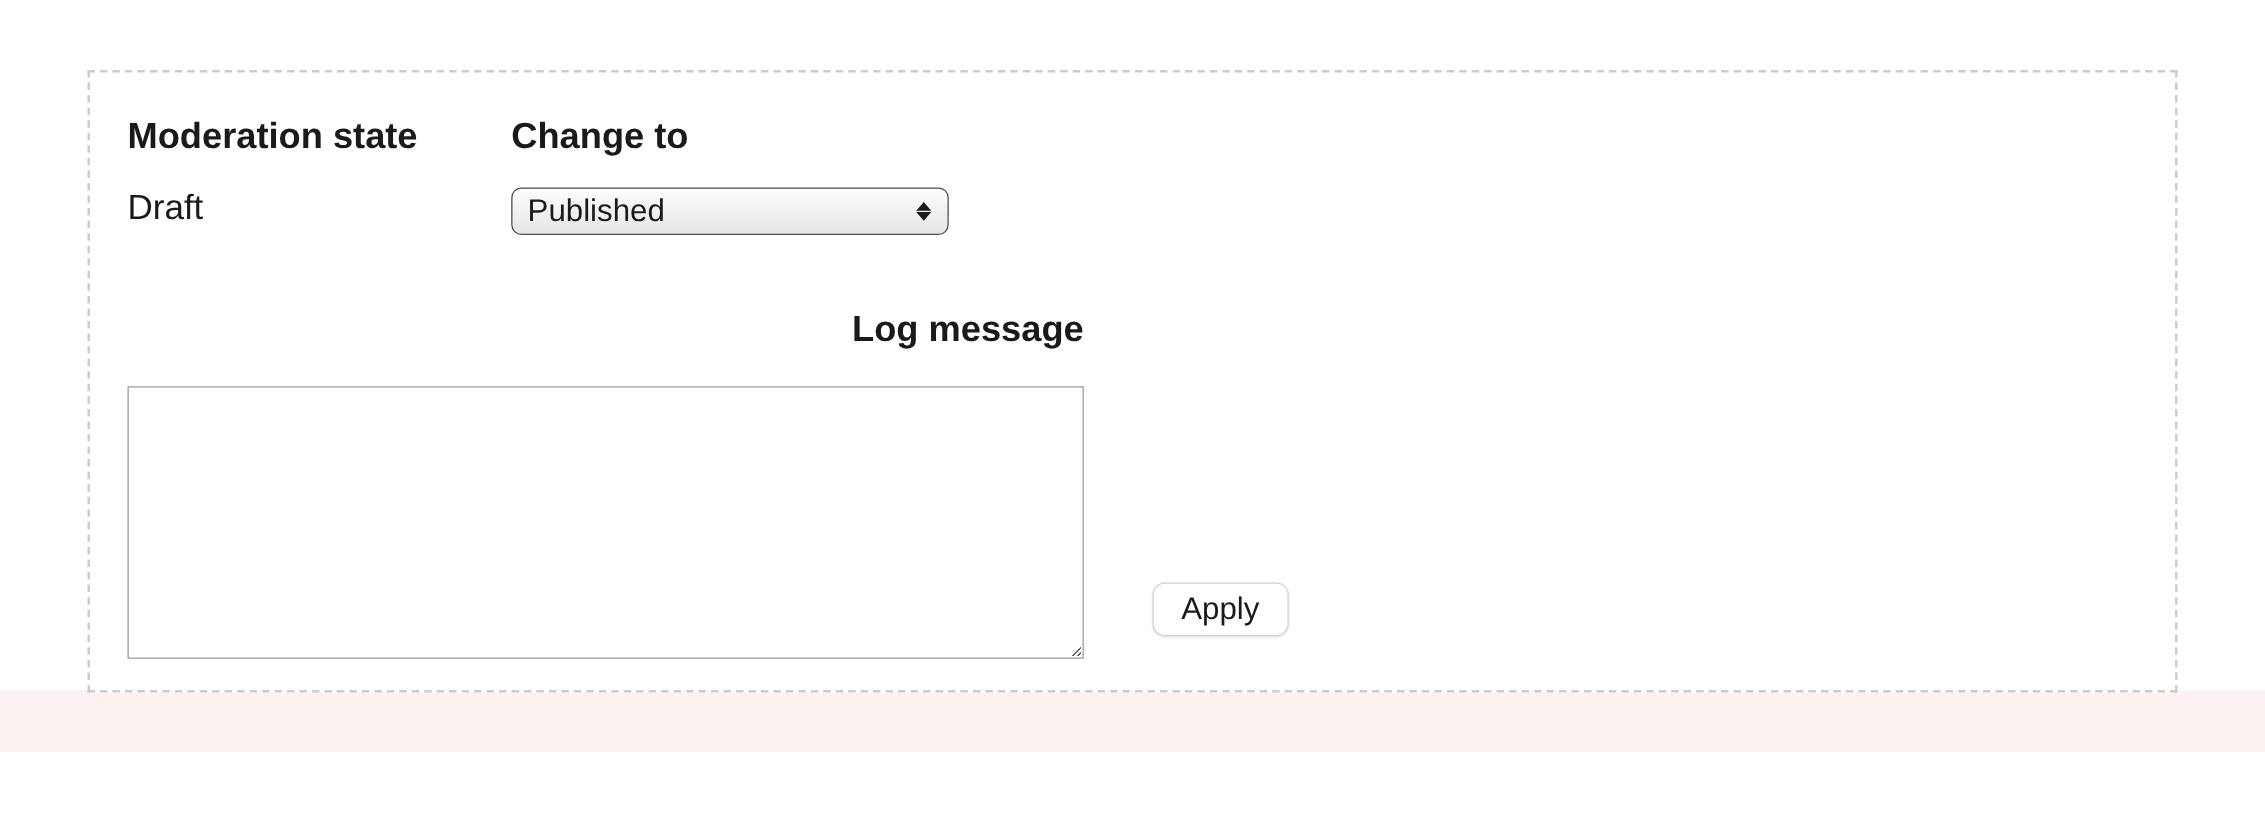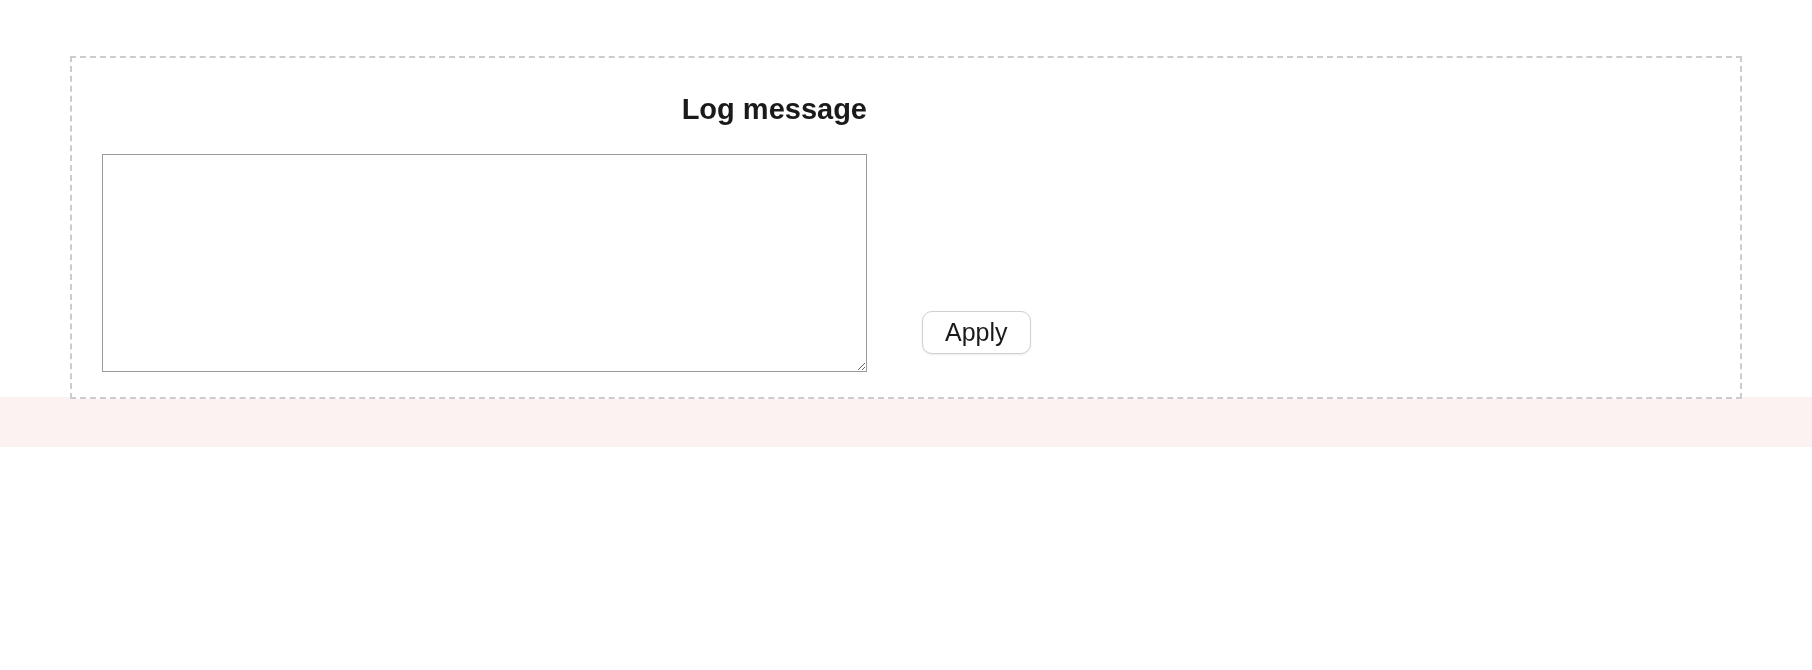--- a/index.html
+++ b/index.html
@@ -125,20 +125,38 @@
       margin: 0 -70px;
     }
     .strip-container {
       margin-top: -2px;
     }
   </style>
 </head>
 <body>
 
 <div class="panel">
+  <div class="row-top">
+    <div class="col">
+      <div class="label-heading">Moderation state</div>
+      <div class="state-value">Draft</div>
+    </div>
+    <div class="col">
+      <div class="label-heading">Change to</div>
+      <div class="select-wrapper">
+        <select class="select-control">
+          <option>Published</option>
+        </select>
+        <div class="select-arrows">
+          <div class="tri-up"></div>
+          <div class="tri-down"></div>
+        </div>
+      </div>
+    </div>
+  </div>
 
   <div class="log-section">
     <div class="log-col">
       <div class="log-heading">Log message</div>
       <textarea class="log-textarea" style=""></textarea>
     </div>
     <button class="apply-button">Apply</button>
   </div>
 </div>
 

